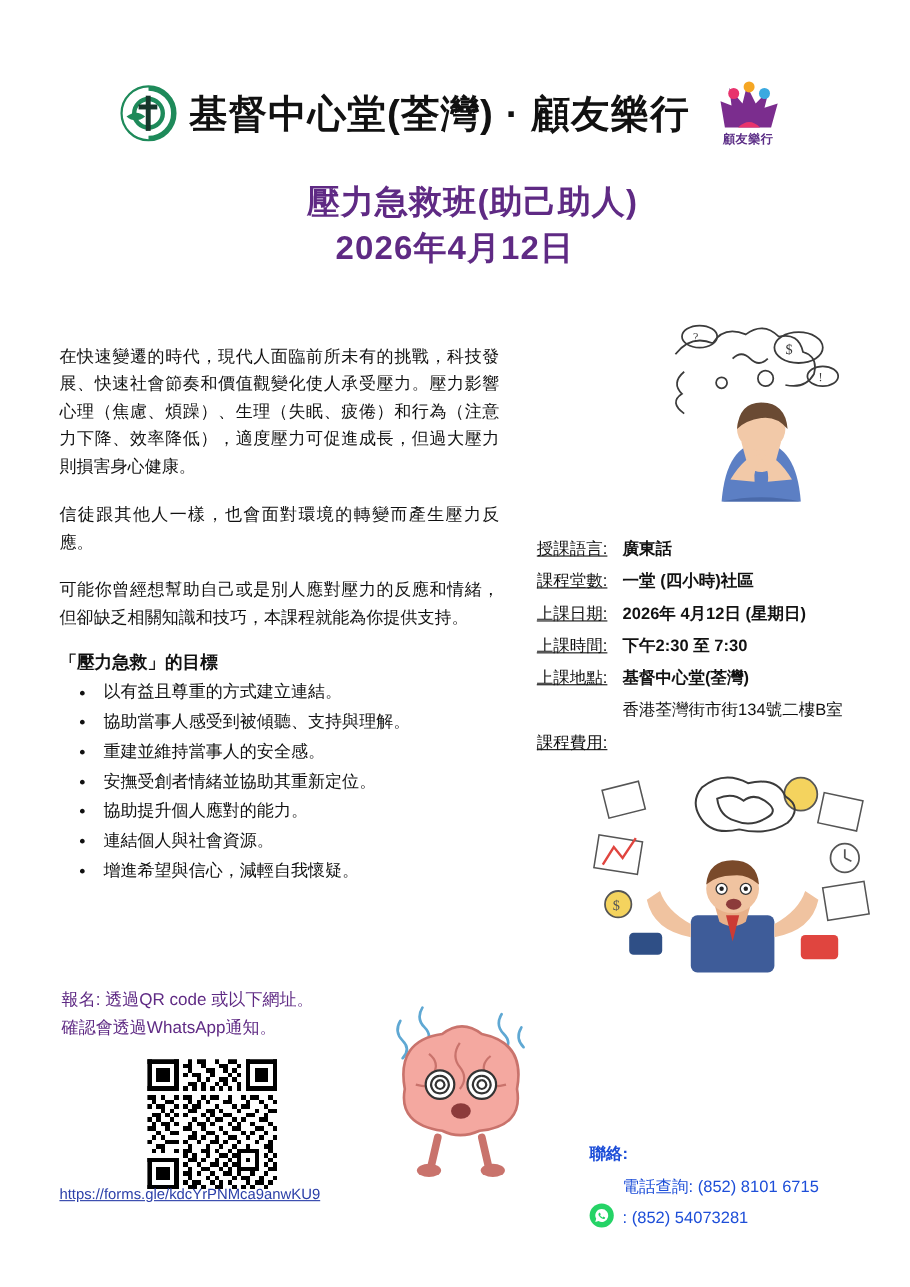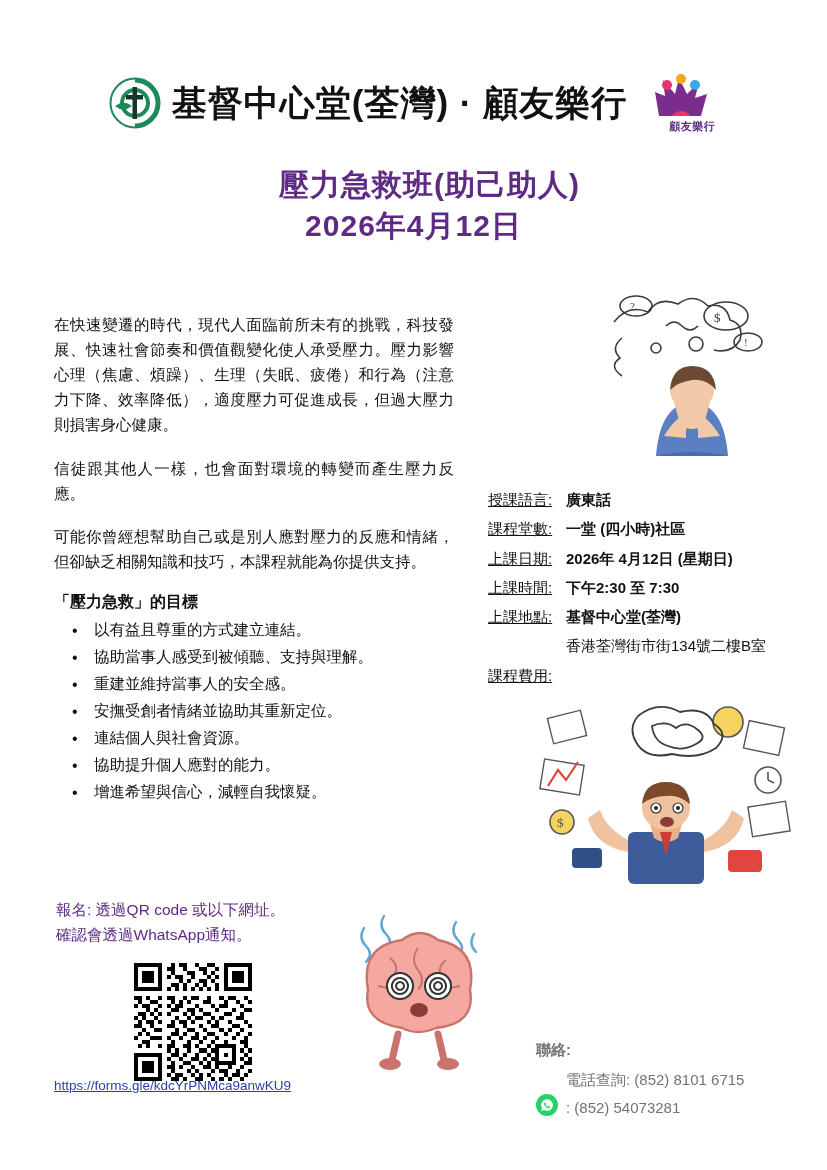--- a/index.html
+++ b/index.html
@@ -40,21 +40,21 @@
     white-space: nowrap;
   }
   .logo-right {
     width: 78px; height: 62px;
     margin-left: 14px;
     position: relative;
     flex: 0 0 auto;
   }
   .logo-right-caption {
     position: absolute;
-    left: 12px; bottom: 0;
+    left: 0; bottom: 0;
     width: 78px;
     text-align: center;
     font-size: 11px;
     font-weight: bold;
     color: #5b2d86;
     letter-spacing: 0.5px;
   }
 
   
   .title-block {
@@ -157,21 +157,21 @@
   .info-value { flex: 1 1 auto; font-weight: bold; }
   .info-value-indent { margin-left: 78px; }
 
   
   .contact {
     position: absolute;
     left: 536px; top: 1036px;
     width: 280px;
     font-size: 15px;
     line-height: 1.85;
-    color: #737373;
+    color: #1d4ed8;
   }
   .contact-title { font-weight: bold; margin-bottom: 2px; }
   .contact-row { display: flex; }
   .wa-badge {
     width: 22px; height: 22px;
     border-radius: 50%;
     background: #25D366;
     display: inline-flex;
     align-items: center;
     justify-content: center;
@@ -232,22 +232,22 @@
 <div class="left-col">
   <p class="para">在快速變遷的時代，現代人面臨前所未有的挑戰，科技發展、快速社會節奏和價值觀變化使人承受壓力。壓力影響心理（焦慮、煩躁）、生理（失眠、疲倦）和行為（注意力下降、效率降低），適度壓力可促進成長，但過大壓力則損害身心健康。</p>
   <p class="para">信徒跟其他人一樣，也會面對環境的轉變而產生壓力反應。</p>
   <p class="para">可能你曾經想幫助自己或是別人應對壓力的反應和情緒，但卻缺乏相關知識和技巧，本課程就能為你提供支持。</p>
   <div class="goals-heading">「壓力急救」的目標</div>
   <ul class="goals">
     <li>以有益且尊重的方式建立連結。</li>
     <li>協助當事人感受到被傾聽、支持與理解。</li>
     <li>重建並維持當事人的安全感。</li>
     <li>安撫受創者情緒並協助其重新定位。</li>
+    <li>協助提升個人應對的能力。</li>
     <li>連結個人與社會資源。</li>
-    <li>協助提升個人應對的能力。</li>
     <li>增進希望與信心，減輕自我懷疑。</li>
   </ul>
 </div>
 
 <div class="signup">
   <div>報名: 透過QR code 或以下網址。</div>
   <div>確認會透過WhatsApp通知。</div>
 </div>
 
 <div class="qr-wrap">

